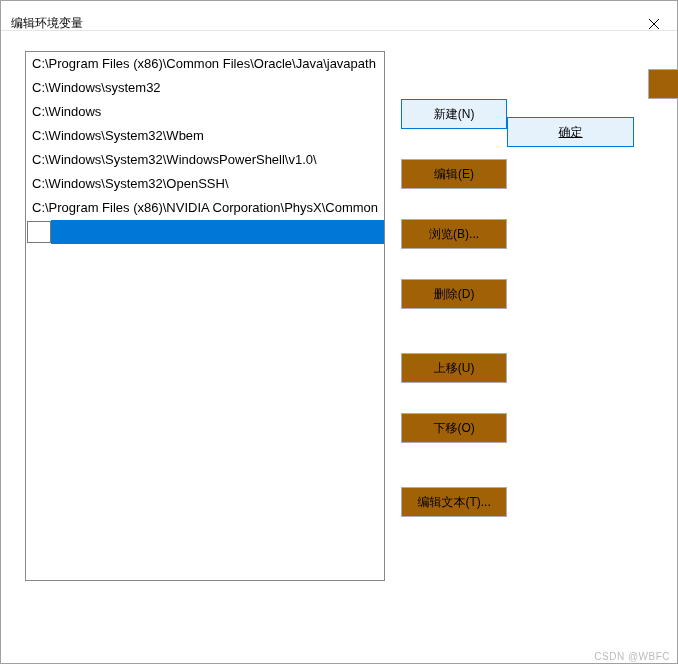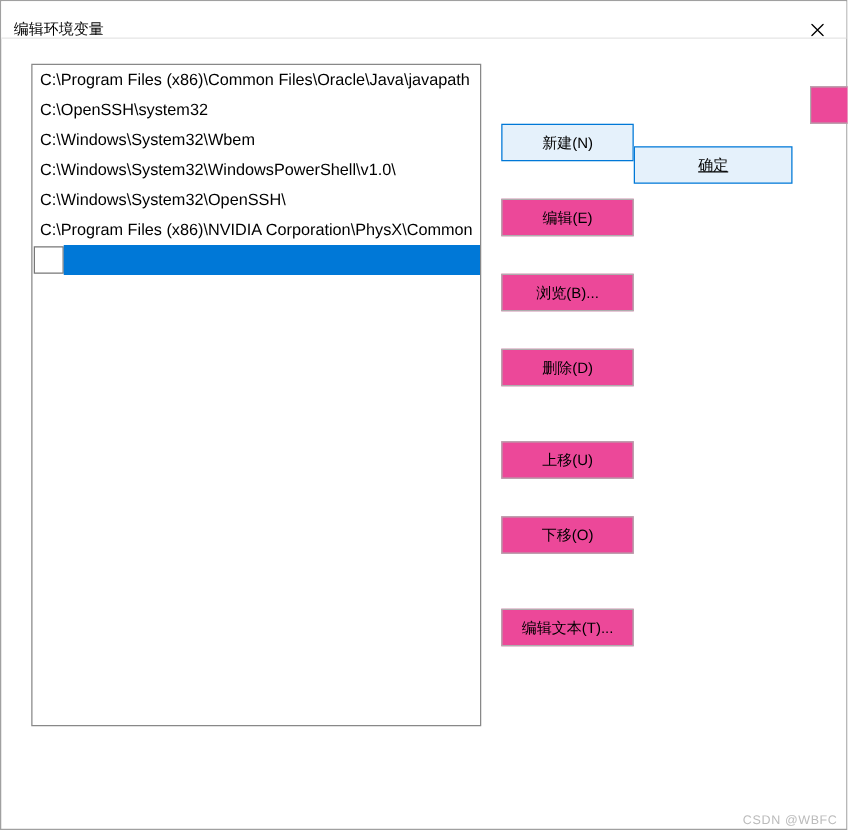--- a/index.html
+++ b/index.html
@@ -93,21 +93,21 @@
     }
     .side-buttons {
       width: 106px;
       display: flex;
       flex-direction: column;
       gap: 10px;
     }
     .btn {
       height: 30px;
       border: 1px solid #adadad;
-      background: #ec4899;
+      background: #a16207;
       font-size: 12px;
       color: #000;
       cursor: pointer;
       font-family: inherit;
       display: flex;
       align-items: center;
       justify-content: center;
     }
     .btn.primary {
       border: 1px solid #0078d7;
@@ -143,21 +143,22 @@
           <path d="M0 0 L10 10 M10 0 L0 10" stroke="#000" stroke-width="1" fill="none"></path>
         </svg>
     </div>
   </div>
 
   <div class="content">
     <div class="main-row">
 
       <div class="listbox">
         <div class="list-item">C:\Program Files (x86)\Common Files\Oracle\Java\javapath</div>
-        <div class="list-item">C:\OpenSSH\system32</div>
+        <div class="list-item">C:\Windows\system32</div>
+        <div class="list-item">C:\Windows</div>
         <div class="list-item">C:\Windows\System32\Wbem</div>
         <div class="list-item">C:\Windows\System32\WindowsPowerShell\v1.0\</div>
         <div class="list-item">C:\Windows\System32\OpenSSH\</div>
         <div class="list-item">C:\Program Files (x86)\NVIDIA Corporation\PhysX\Common</div>
         <div class="list-item edit-row">
           <input class="edit-input" value="" style="">
           <div class="edit-highlight"></div>
         </div>
       </div>
 

